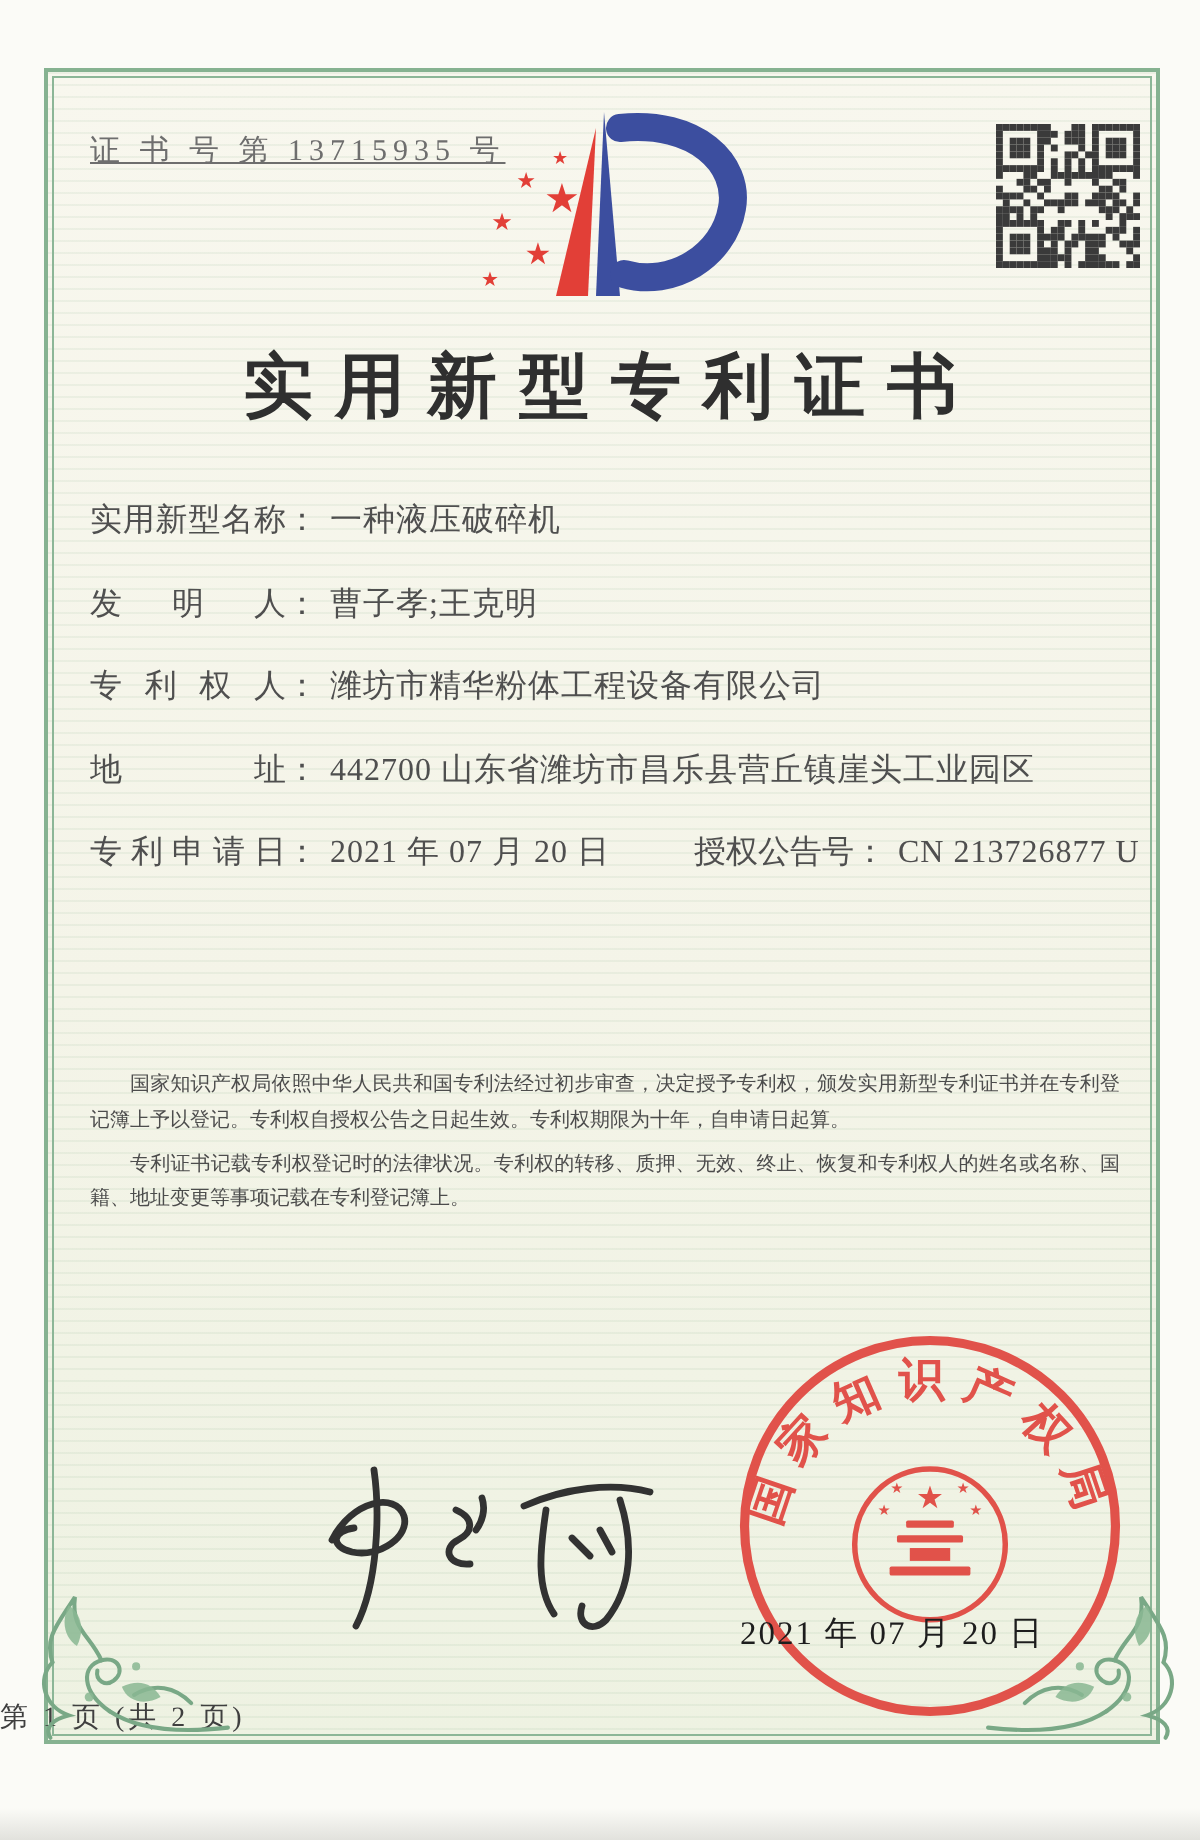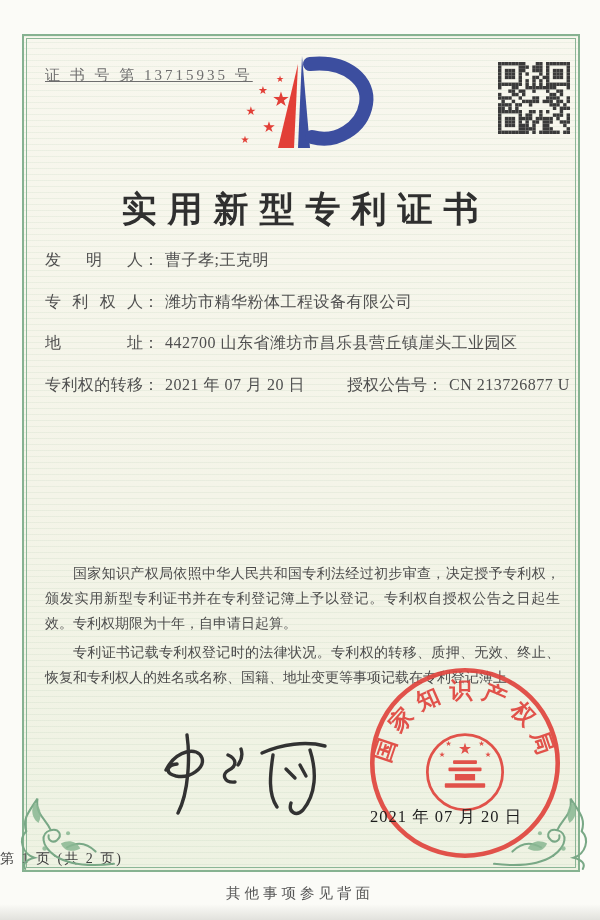--- a/index.html
+++ b/index.html
@@ -24,33 +24,33 @@
       linear-gradient(180deg,#f8f7ee 0%,#f4f4e8 55%,#eef2e2 100%);
   }
   .frame-inner{position:absolute;inset:2px;border:1px solid #8cb697;}
   .abs{position:absolute;}
   .cert-no{
     left:45px;top:66px;font-size:15px;color:#6e6e6e;letter-spacing:3px;text-decoration:underline;
   }
   .logo{left:218px;top:48px;width:170px;height:118px;}
   .qr{left:498px;top:62px;width:72px;height:72px;}
   .title{
-    left:0;right:0;top:170px;text-align:center;margin:16px;
+    left:0;right:0;top:170px;text-align:center;margin:0;
     font-size:35px;font-weight:600;color:#2f2f2f;letter-spacing:11px;text-indent:11px;
   }
   .fields{left:45px;right:42px;top:250px;font-size:16px;color:#4f4f4f;}
   .row{margin-bottom:16.5px;height:25px;white-space:nowrap;}
   .lab{
     display:inline-block;width:98px;vertical-align:bottom;
     text-align:justify;text-align-last:justify;text-justify:inter-character;
   }
   .colon{margin-right:6px;}
   .val{letter-spacing:.5px;}
   .grant2{margin-left:42px;}
-  .paras{left:45px;right:40px;top:562px;font-size:14px;color:#4c4c4c;
+  .paras{left:45px;right:40px;top:534px;font-size:10px;color:#4c4c4c;
     line-height:1.78;text-align:justify;}
   .paras p{margin:0 0 4px 0;text-indent:2em;}
   .signer{left:48px;top:752px;font-size:17px;color:#3d3d3d;line-height:1.85;letter-spacing:2px;}
   .sig{left:132px;top:722px;}
   .seal{left:364px;top:662px;width:202px;height:202px;opacity:.92;}
   .seal-date{left:370px;top:806px;font-size:16.5px;color:#1d1d1d;letter-spacing:1px;z-index:5;}
   .page-no{left:0;right:12px;top:850px;text-align:left;font-size:14px;color:#3f3f3f;letter-spacing:2px;}
   .back-note{left:0;right:0;top:884px;text-align:center;font-size:14.5px;color:#565656;letter-spacing:4px;}
   .orn{width:102px;height:102px;z-index:2;}
   .orn-left{left:14px;top:772px;}
@@ -364,30 +364,33 @@
         <rect x="54.4" y="68.0" width="3.4" height="3.4"></rect>
         <rect x="57.8" y="68.0" width="3.4" height="3.4"></rect>
         <rect x="64.6" y="68.0" width="3.4" height="3.4"></rect>
         <rect x="68.0" y="68.0" width="3.4" height="3.4"></rect>
       </svg></div>
 
   <h1 class="abs title">实用新型专利证书</h1>
 
   <div class="abs fields">
     <div class="row">
+      <span class="lab">实用新型名称</span><span class="colon">：</span><span class="val">一种液压破碎机</span>
+    </div>
+    <div class="row">
       <span class="lab">发明人</span><span class="colon">：</span><span class="val">曹子孝;王克明</span>
     </div>
     <div class="row">
       <span class="lab">专利权人</span><span class="colon">：</span><span class="val">潍坊市精华粉体工程设备有限公司</span>
     </div>
     <div class="row">
       <span class="lab">地址</span><span class="colon">：</span><span class="val">442700 山东省潍坊市昌乐县营丘镇崖头工业园区</span>
     </div>
     <div class="row">
-      <span class="lab">专利权的转移</span><span class="colon">：</span><span class="val">2021 年 07 月 20 日</span><span class="grant2">授权公告号</span><span class="colon">：</span><span class="val">CN 213726877 U</span>
+      <span class="lab">专利申请日</span><span class="colon">：</span><span class="val">2021 年 07 月 20 日</span><span class="grant2">授权公告号</span><span class="colon">：</span><span class="val">CN 213726877 U</span>
     </div>
   </div>
 
   <div class="abs paras">
     <p>国家知识产权局依照中华人民共和国专利法经过初步审查，决定授予专利权，颁发实用新型专利证书并在专利登记簿上予以登记。专利权自授权公告之日起生效。专利权期限为十年，自申请日起算。</p>
     <p>专利证书记载专利权登记时的法律状况。专利权的转移、质押、无效、终止、恢复和专利权人的姓名或名称、国籍、地址变更等事项记载在专利登记簿上。</p>
   </div>
 
 
   <svg class="abs sig" width="215" height="96" viewBox="0 0 215 96">
@@ -426,15 +429,14 @@
       <rect x="97" y="107" width="26" height="4" rx="1"></rect>
       <rect x="92" y="115" width="36" height="4" rx="1"></rect>
       <rect x="99" y="122" width="22" height="7"></rect>
       <rect x="88" y="132" width="44" height="5" rx="1"></rect>
     </g>
   </svg>
 
   <div class="abs seal-date">2021 年 07 月 20 日</div>
 
   <div class="abs page-no">第 1 页 (共 2 页)</div>
-  <div class="abs back-note">其他事项参见背面</div>
 
 </div>
 
 </body></html>

